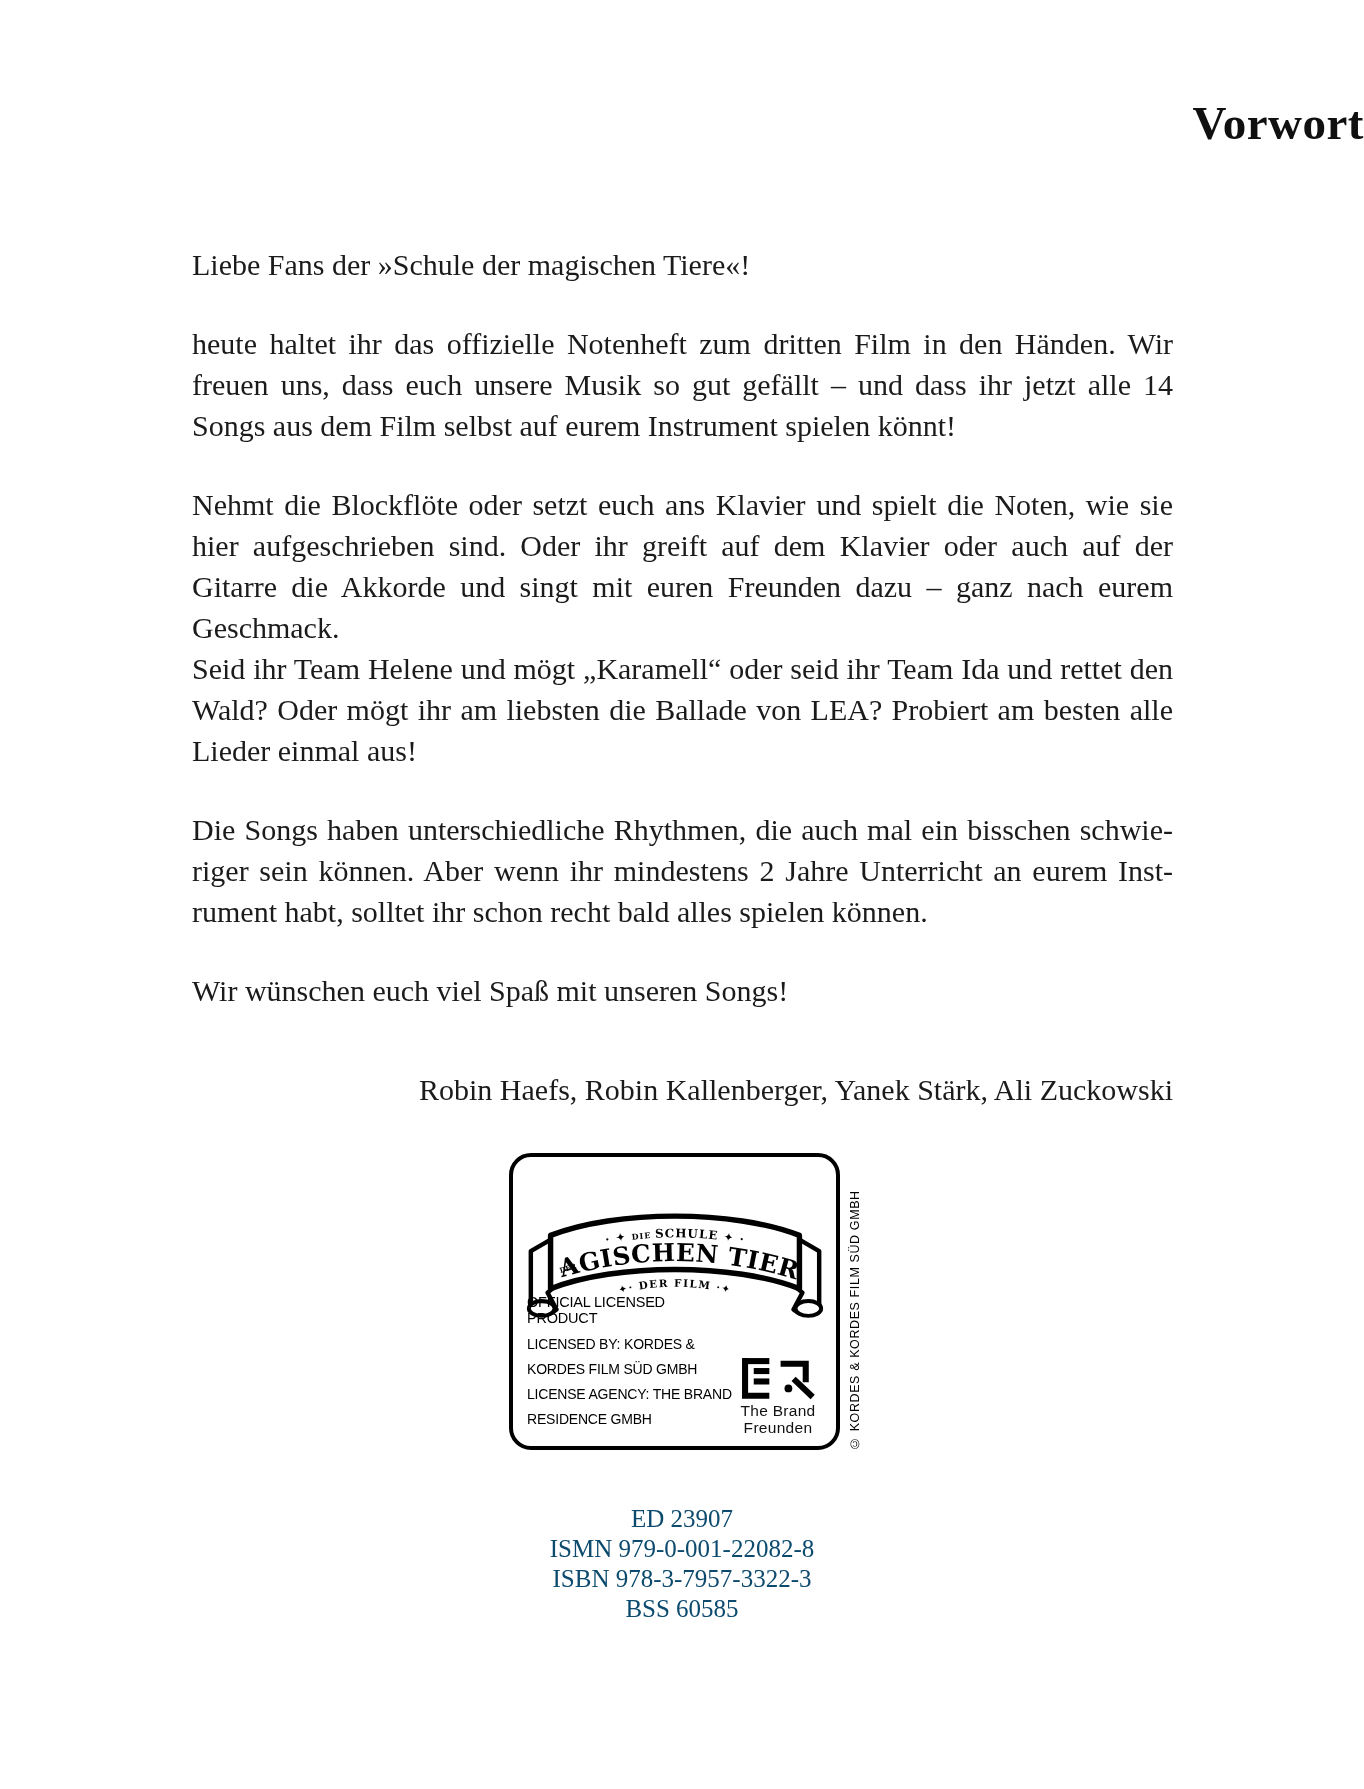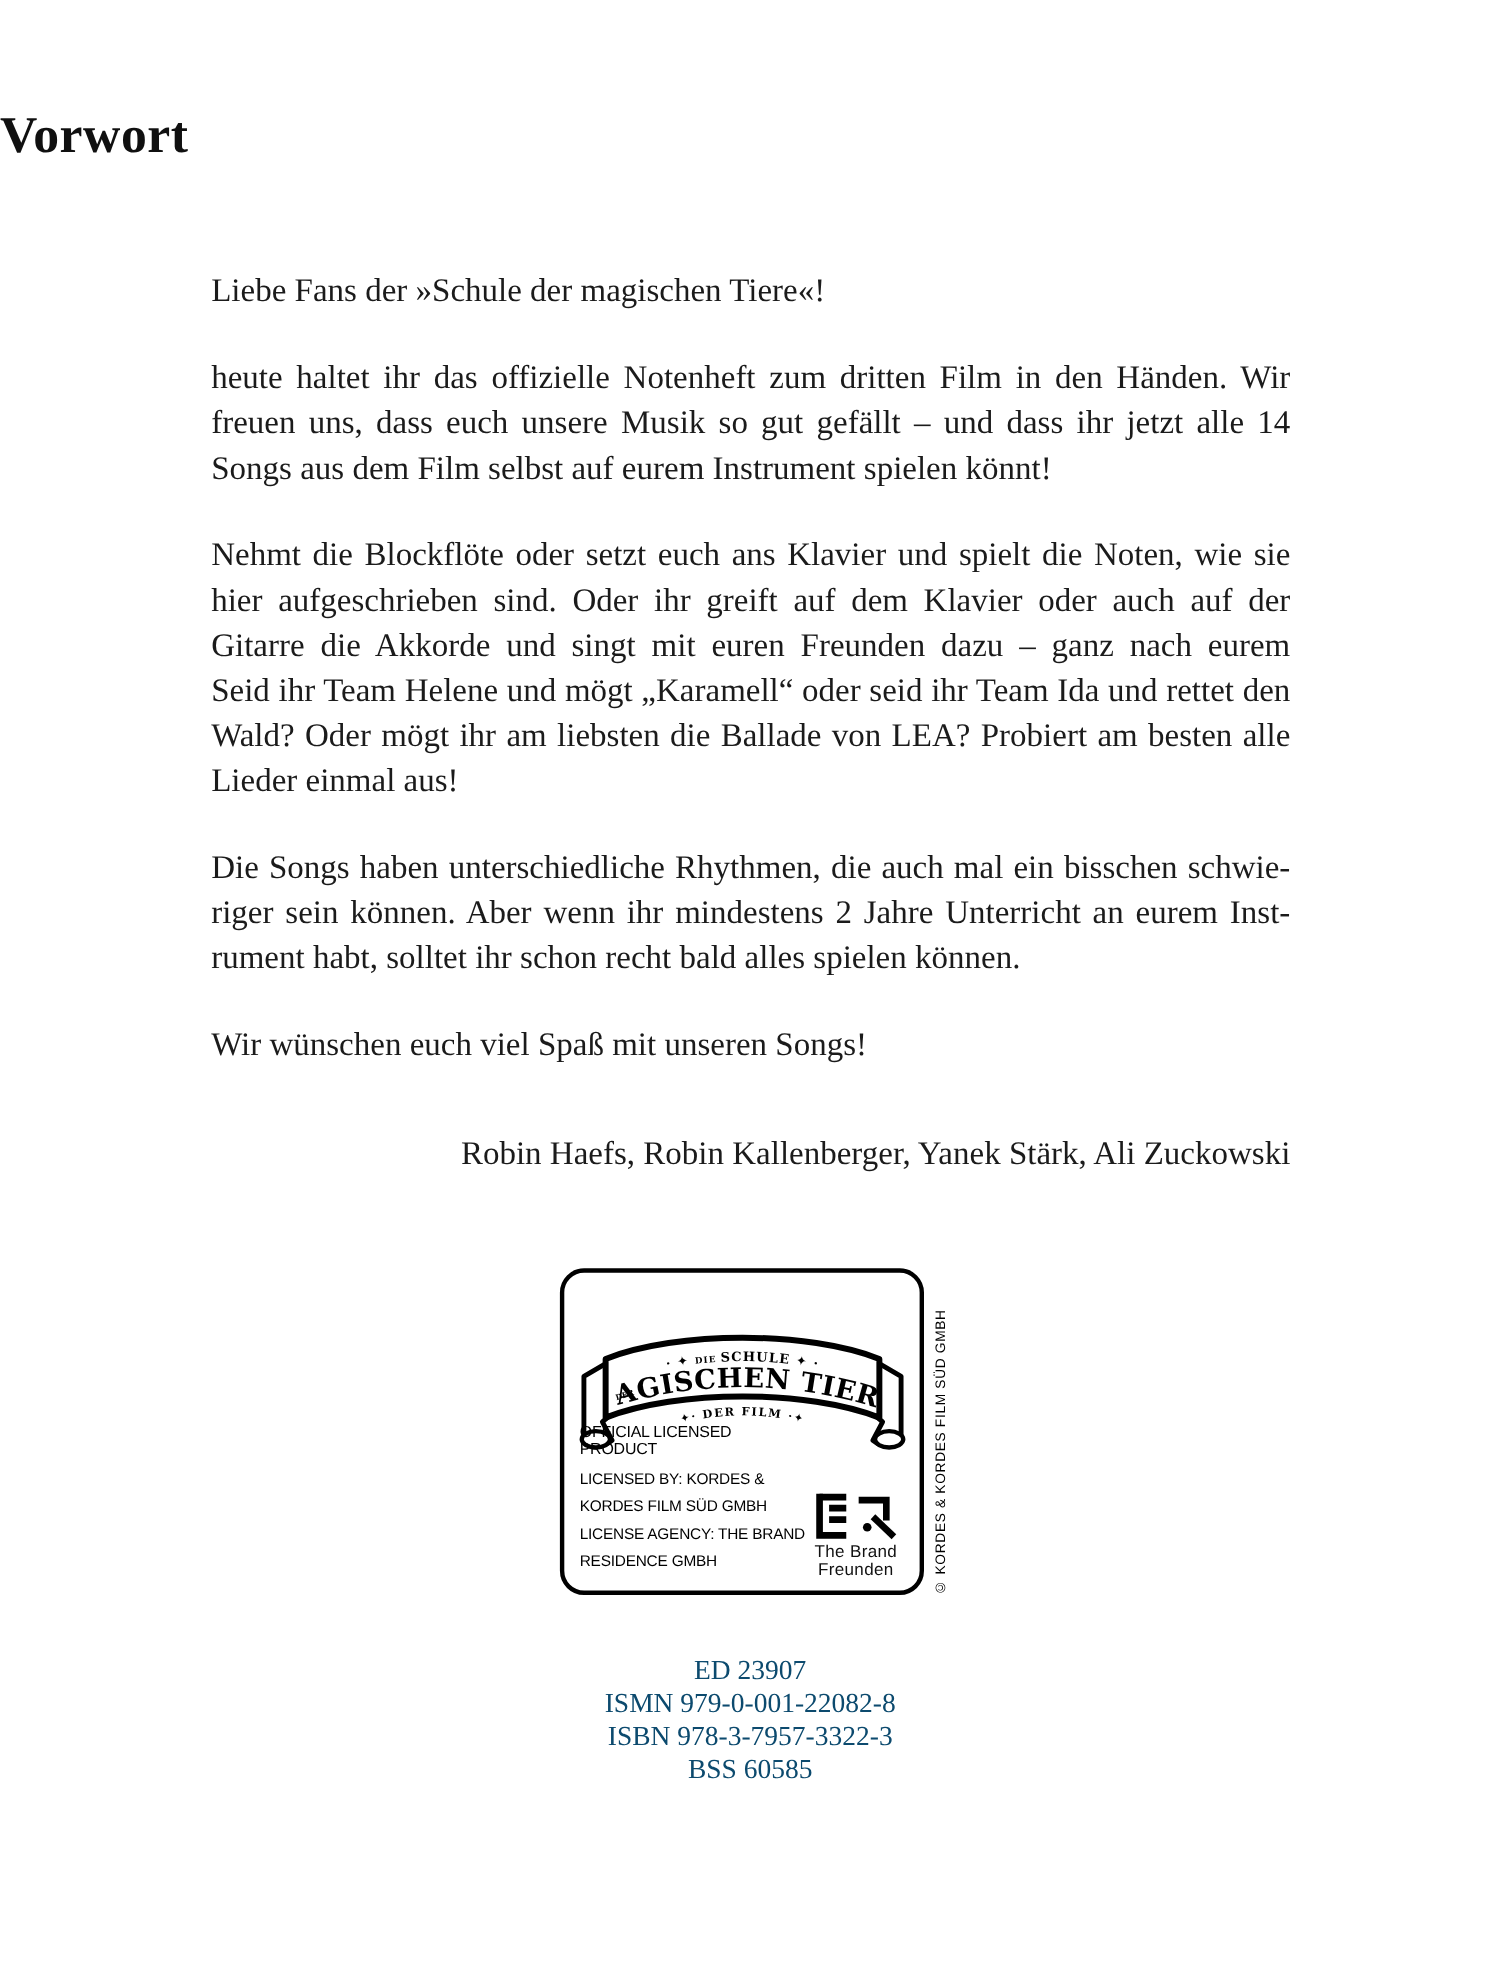--- a/index.html
+++ b/index.html
@@ -11,21 +11,21 @@
     background: #ffffff;
     color: #1b1b1b;
     font-family: "Liberation Serif", "DejaVu Serif", serif;
     overflow: hidden;
   }
   .title {
     position: absolute;
     top: 96px;
     left: 0;
     width: 100%;
-    text-align: left;
+    text-align: right;
     font-size: 47px;
     font-weight: bold;
     letter-spacing: 0.5px;
     color: #101010;
   }
   .content {
     position: absolute;
     left: 192px;
     top: 244px;
     width: 981px;
@@ -124,20 +124,21 @@
     <div class="para">
       <div class="line j">heute haltet ihr das offizielle Notenheft zum dritten Film in den Händen. Wir</div>
       <div class="line j">freuen uns, dass euch unsere Musik so gut gefällt – und dass ihr jetzt alle 14</div>
       <div class="line">Songs aus dem Film selbst auf eurem Instrument spielen könnt!</div>
     </div>
 
     <div class="para">
       <div class="line j">Nehmt die Blockflöte oder setzt euch ans Klavier und spielt die Noten, wie sie</div>
       <div class="line j">hier aufgeschrieben sind. Oder ihr greift auf dem Klavier oder auch auf der</div>
       <div class="line j">Gitarre die Akkorde und singt mit euren Freunden dazu – ganz nach eurem</div>
+      <div class="line">Geschmack.</div>
       <div class="line j">Seid ihr Team Helene und mögt „Karamell“ oder seid ihr Team Ida und rettet den</div>
       <div class="line j">Wald? Oder mögt ihr am liebsten die Ballade von LEA? Probiert am besten alle</div>
       <div class="line">Lieder einmal aus!</div>
     </div>
 
     <div class="para">
       <div class="line j">Die Songs haben unterschiedliche Rhythmen, die auch mal ein bisschen schwie-</div>
       <div class="line j">riger sein können. Aber wenn ihr mindestens 2 Jahre Unterricht an eurem Inst-</div>
       <div class="line">rument habt, solltet ihr schon recht bald alles spielen können.</div>
     </div>

